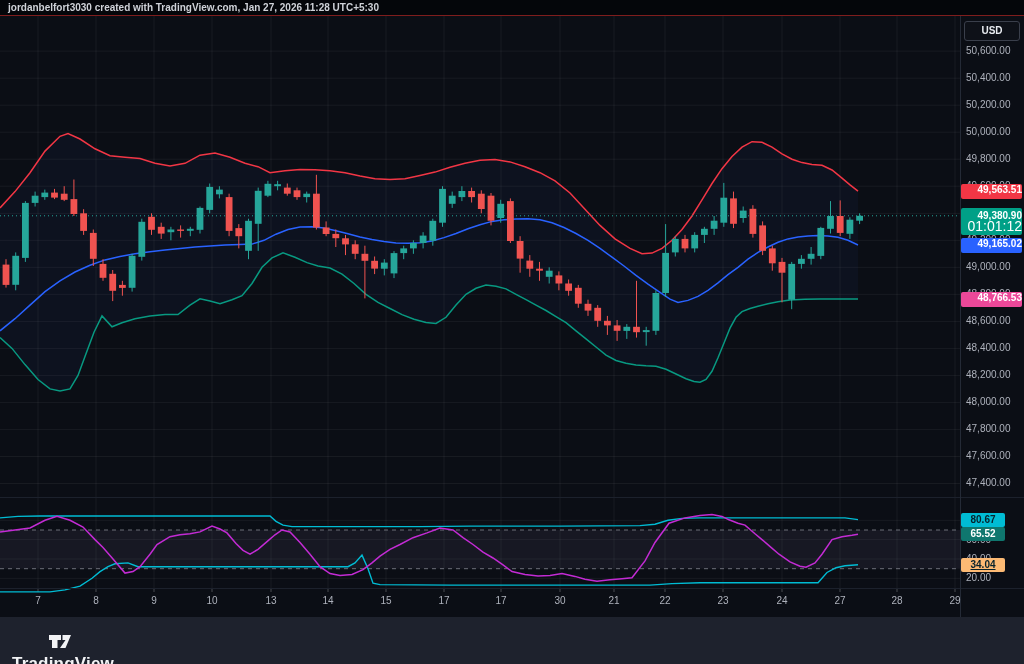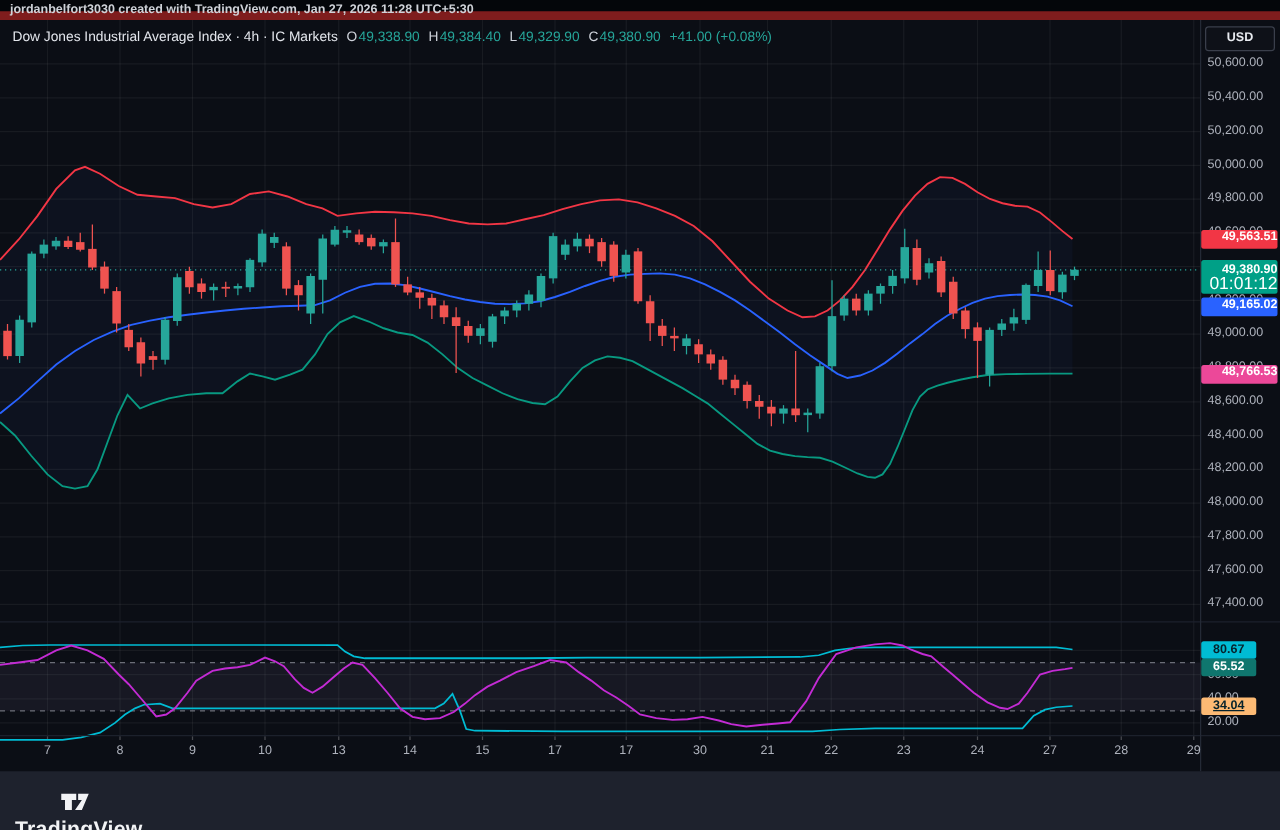--- a/index.html
+++ b/index.html
@@ -1,19 +1,19 @@
 <!DOCTYPE html>
 <html><head>
 <meta charset="utf-8">
 <style>
   html,body{margin:0;padding:0;background:#000;width:1024px;height:664px;overflow:hidden;
     font-family:"Liberation Sans",sans-serif;}
   .screen{position:relative;width:1024px;height:664px;background:#0b0e15;}
   .attribution{position:absolute;left:0;top:0;width:1024px;height:16px;background:#04060a;
-    border-bottom:7px solid #7f1d1d;color:#cfd2d8;font-size:10px;line-height:16px;padding-left:8px;
+    border-bottom:1px solid #7f1d1d;color:#cfd2d8;font-size:10px;line-height:16px;padding-left:8px;
     box-sizing:border-box;white-space:nowrap;font-weight:bold;}
   #chart-svg{position:absolute;left:0;top:0;width:1024px;height:664px;}
   .legend{position:absolute;left:10px;top:24px;font-size:11px;color:#e3e6ec;white-space:nowrap;z-index:5;}
   .legend .lab{color:#cfd3db;margin-left:7px;}
   .legend .val{color:#26a69a;margin-left:1px;}
   .legend .chg{color:#26a69a;margin-left:7px;}
   .usd-btn{position:absolute;left:964px;top:21px;width:54px;height:18px;background:#0e1118;
     border:1px solid #3a3f4b;border-radius:3px;color:#e8ebf0;font-size:10px;font-weight:bold;
     text-align:center;line-height:18px;z-index:6;}
   .axis-label{position:absolute;left:966px;width:58px;font-size:10px;color:#aeb2bc;
@@ -282,23 +282,20 @@
       <polyline points="0.0,531.9 15.0,530.0 30.0,528.0 45.0,520.3 57.0,516.4 70.0,520.3 83.0,527.1 95.0,539.6 103.0,547.4 113.0,559.0 125.0,573.1 133.0,571.6 140.0,566.7 150.0,554.2 157.0,544.5 170.0,536.7 180.0,534.8 190.0,533.8 200.0,531.9 212.0,526.1 220.0,529.0 227.0,532.9 236.0,543.5 243.0,550.3 250.0,554.2 258.0,549.3 267.0,541.6 275.0,534.8 282.0,530.0 290.0,531.9 300.0,542.5 310.0,554.2 320.0,566.7 330.0,573.5 340.0,575.4 352.0,574.5 363.0,569.6 372.0,562.9 380.0,556.1 390.0,549.3 400.0,544.5 413.0,537.7 427.0,532.9 440.0,528.0 453.0,530.0 463.0,537.7 473.0,544.5 483.0,552.2 493.0,558.0 503.0,564.8 512.0,571.6 525.0,574.5 538.0,575.9 550.0,575.4 562.0,573.5 575.0,576.4 585.0,579.3 597.0,581.2 610.0,579.8 622.0,578.8 632.0,577.8 645.0,560.9 655.0,542.5 669.0,523.2 685.0,517.9 700.0,515.5 712.0,514.5 722.0,516.4 729.0,519.8 738.0,523.2 745.0,525.1 755.0,533.8 762.0,539.6 771.0,547.4 779.0,554.2 790.0,561.9 800.0,566.2 806.0,567.2 815.0,562.9 822.0,554.2 832.0,539.6 842.0,536.7 852.0,535.3 858.0,534.3" fill="none" stroke="#c32bd4" stroke-width="1.5"></polyline>
       <line x1="0" y1="497.5" x2="1024" y2="497.5" stroke="#1c212c"></line>
       <line x1="0" y1="588.5" x2="1024" y2="588.5" stroke="#1c212c"></line>
       <line x1="960.5" y1="16" x2="960.5" y2="617" stroke="#242a36"></line>
     </svg>
 
   <div class="attribution">
     <span>jordanbelfort3030 created with TradingView.com, Jan 27, 2026 11:28 UTC+5:30</span>
   </div>
 
-  <div class="legend">
-    <span>Dow Jones Industrial Average Index · 4h · IC Markets</span><span class="lab">O</span><span class="val">49,338.90</span><span class="lab">H</span><span class="val">49,384.40</span><span class="lab">L</span><span class="val">49,329.90</span><span class="lab">C</span><span class="val">49,380.90</span><span class="chg">+41.00 (+0.08%)</span>
-  </div>
 
   <div class="usd-btn">USD</div>
 
   <div id="price-axis">
       <div class="axis-label" style="top: 45.1292px;">50,600.00</div>
       <div class="axis-label" style="top: 72.1517px;">50,400.00</div>
       <div class="axis-label" style="top: 99.1742px;">50,200.00</div>
       <div class="axis-label" style="top: 126.197px;">50,000.00</div>
       <div class="axis-label" style="top: 153.219px;">49,800.00</div>
       <div class="axis-label" style="top: 180.242px;">49,600.00</div>

